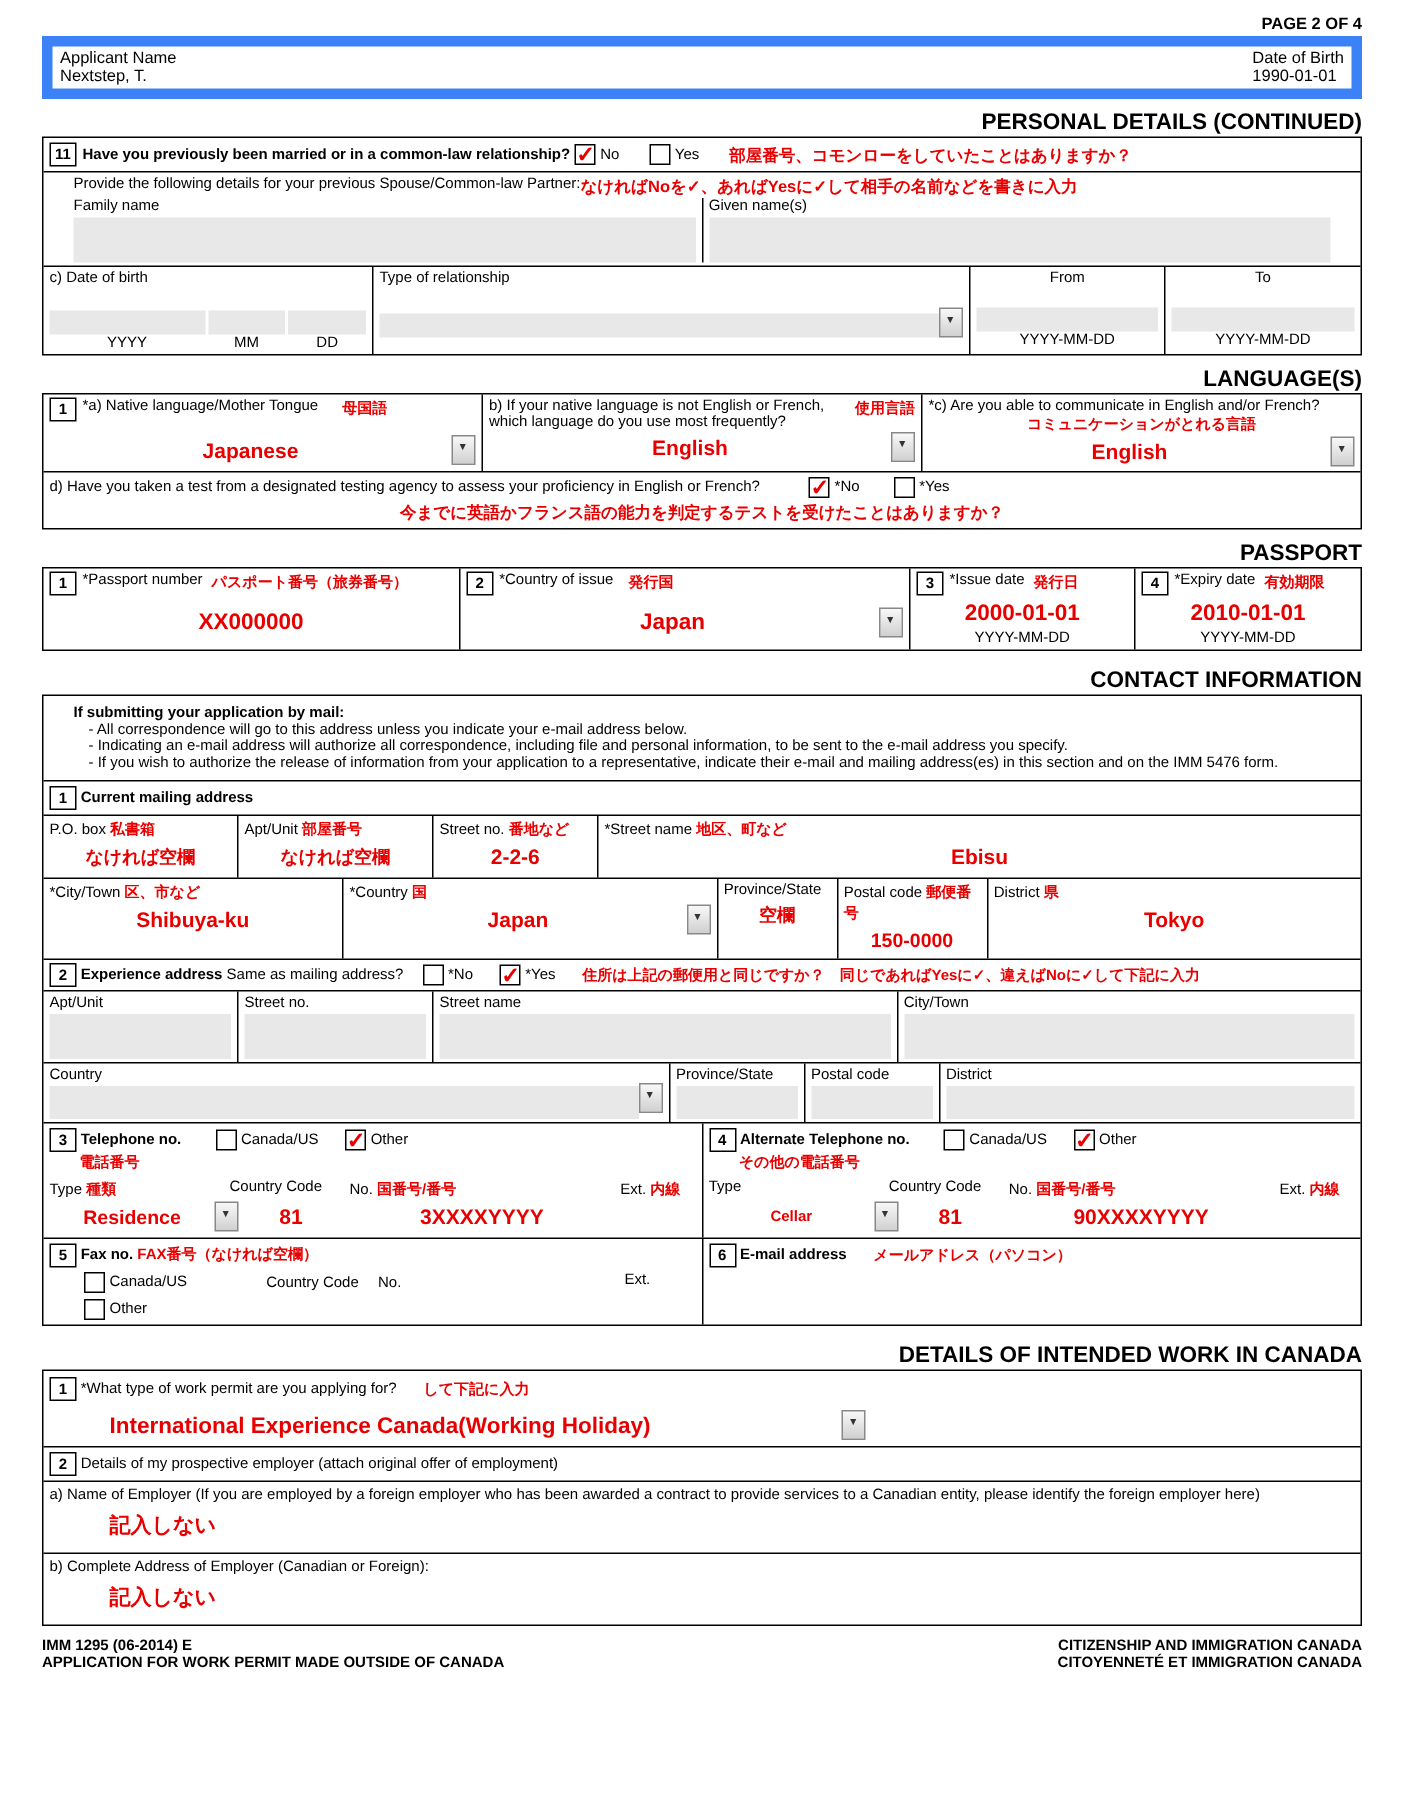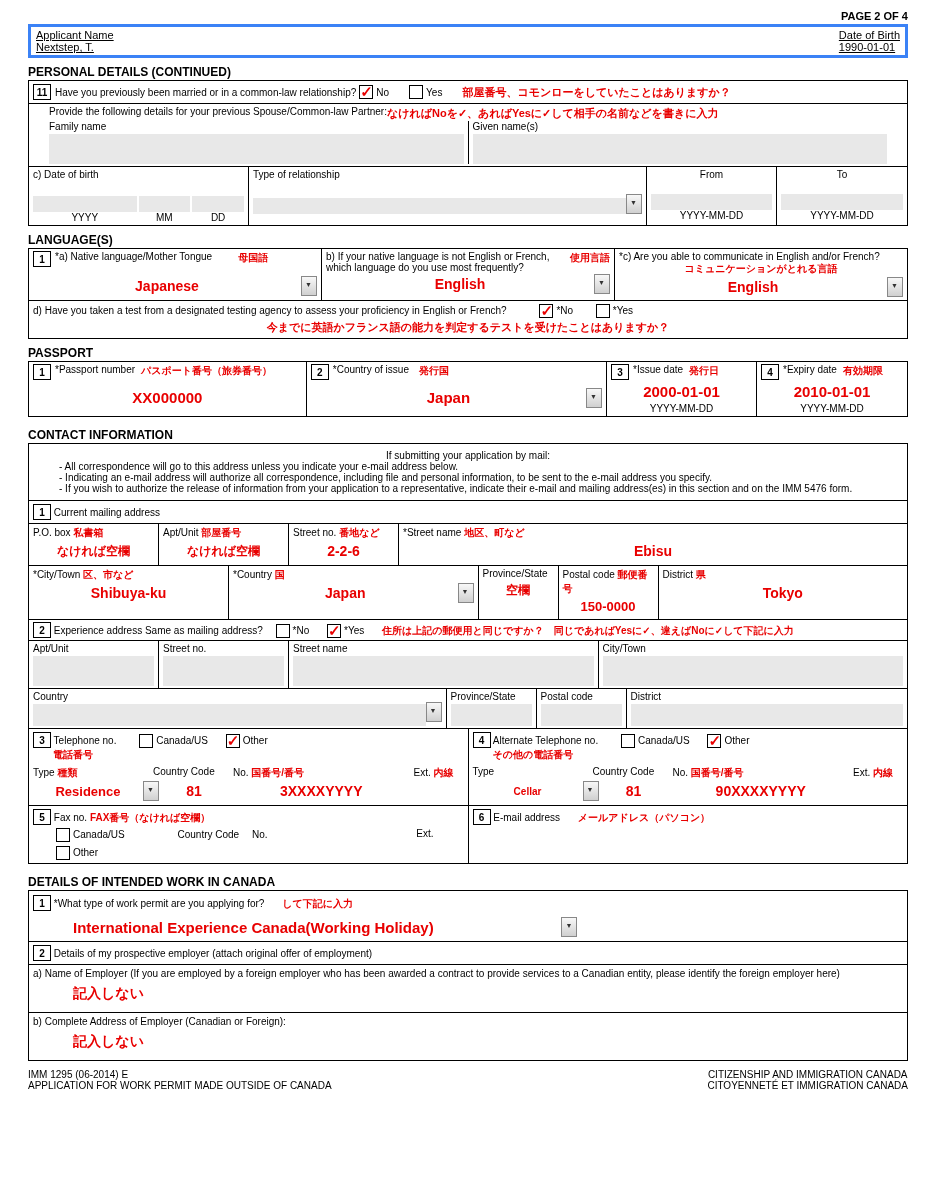--- a/index.html
+++ b/index.html
@@ -1,25 +1,25 @@
 <!DOCTYPE html>
 <html><head>
 <meta charset="utf-8">
 <style>
 * { box-sizing: border-box; margin: 0; padding: 0; }
 body { font-family: Arial, sans-serif; font-size: 10px; background: #fff; width: 936px; padding: 10px 28px; }
 .page-header { text-align: right; font-weight: bold; font-size: 11px; }
-.header-row { display: flex; justify-content: space-between; border: 3px solid #3b82f6; padding: 2px 5px; margin-top: 2px; font-size: 11px; text-decoration: underline; }
-.section-title { font-weight: bold; font-size: 12px; margin-top: 6px; padding: 1px 0; }
+.header-row { display: flex; justify-content: space-between; border: 7px solid #3b82f6; padding: 2px 5px; margin-top: 2px; font-size: 11px; }
+.section-title { font-weight: bold; font-size: 15px; margin-top: 6px; padding: 1px 0; text-align: right; }
 .box { border: 1px solid #000; }
 .row { display: flex; }
 .cell { border-right: 1px solid #000; padding: 2px 4px; position: relative; }
 .cell:last-child { border-right: none; }
 .numbox { border: 1px solid #000; width: 18px; height: 16px; display: inline-flex; align-items: center; justify-content: center; font-weight: bold; flex-shrink: 0; font-size: 10px; }
-.bold { font-weight: normal; text-align: center; }
+.bold { font-weight: bold; }
 .red { color: #e80000; font-weight: bold; }
 .checkbox { display: inline-block; width: 14px; height: 14px; border: 1px solid #000; vertical-align: middle; margin: 0 3px; position: relative; }
 .checkbox.checked::after { content: "✓"; position: absolute; top: -3px; left: 0; color: #e80000; font-size: 15px; font-weight: bold; }
 .input-area { background: #e8e8e8; height: 30px; margin-top: 2px; }
 .input-area-sm { background: #e8e8e8; height: 22px; margin-top: 2px; }
 .dropdown { display: inline-block; width: 16px; height: 20px; background: linear-gradient(#f8f8f8,#d0d0d0); border: 1px solid #888; position: relative; vertical-align: middle; }
 .dropdown::after { content: "▼"; position: absolute; font-size: 7px; left: 3px; top: 4px; color: #333; }
 .center { text-align: center; }
 .redval { color: #e80000; font-weight: bold; font-size: 14px; text-align: center; padding: 3px 0; }
 .borderb { border-bottom: 1px solid #000; }
@@ -105,21 +105,21 @@
   </div>
 </div>
 
 <div class="section-title">LANGUAGE(S)</div>
 <div class="box">
   <div class="row borderb">
     <div class="cell" style="flex:1">
       <div style="display:flex">
           <span class="numbox">1</span>
           <span style="margin-left:4px">*a) Native language/Mother Tongue</span>
-          <span class="red" style="margin-left:26px">母国語</span>
+          <span class="red" style="margin-left:16px">母国語</span>
         </div>
       <div style="display:flex;align-items:center;margin-top:8px">
           <div class="redval" style="flex:1">Japanese</div>
           <span class="dropdown"></span>
         </div>
     </div>
     <div class="cell" style="flex:1">
       <div style="display:flex">
           <span style="flex:1">b) If your native language is not English or French, which language do you use most frequently?</span>
           <span class="red" style="margin-left:6px">使用言語</span>

